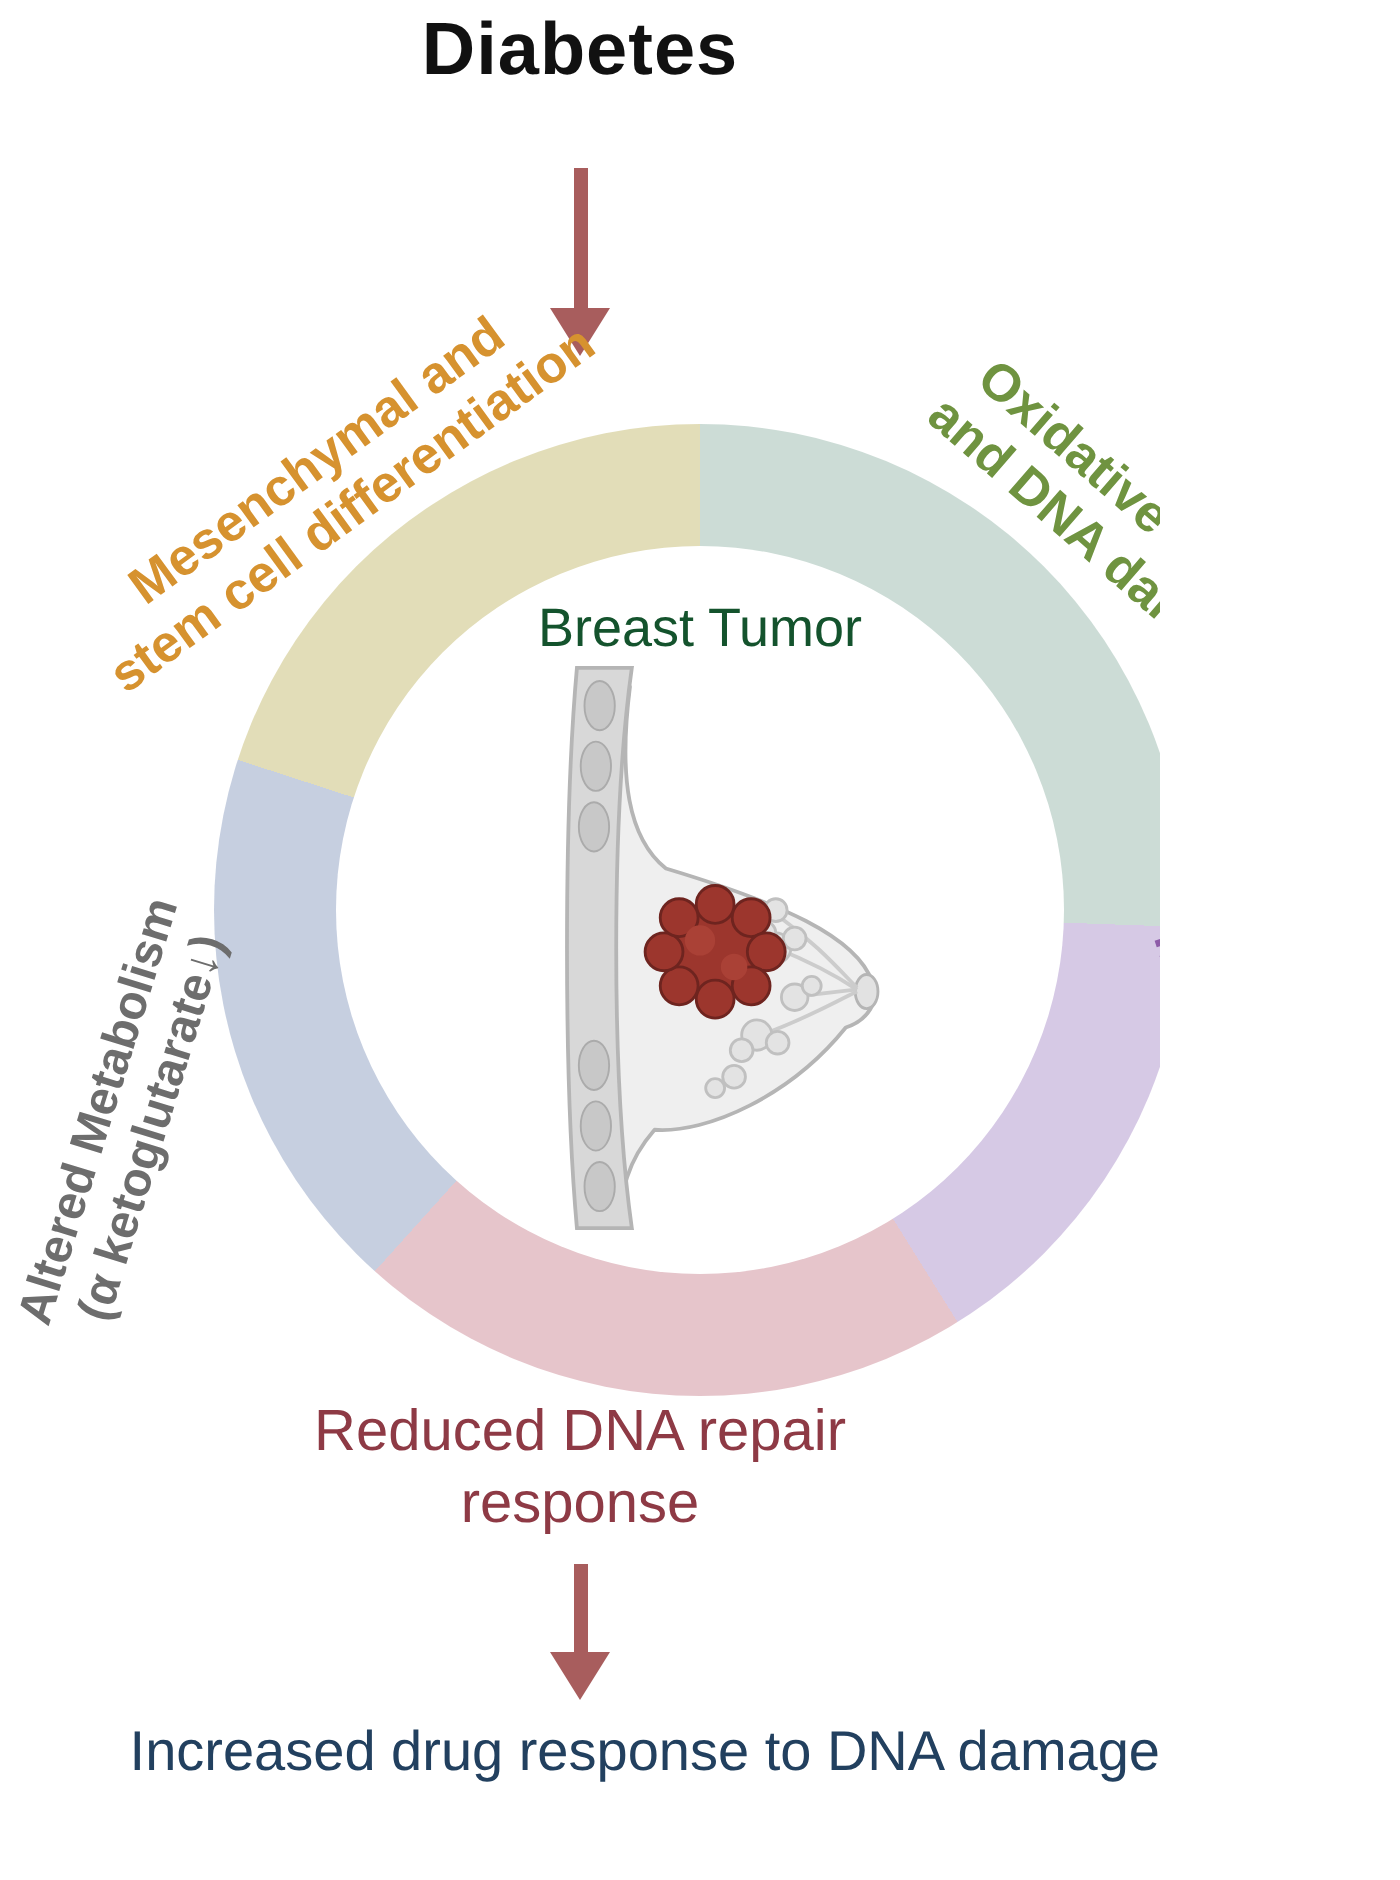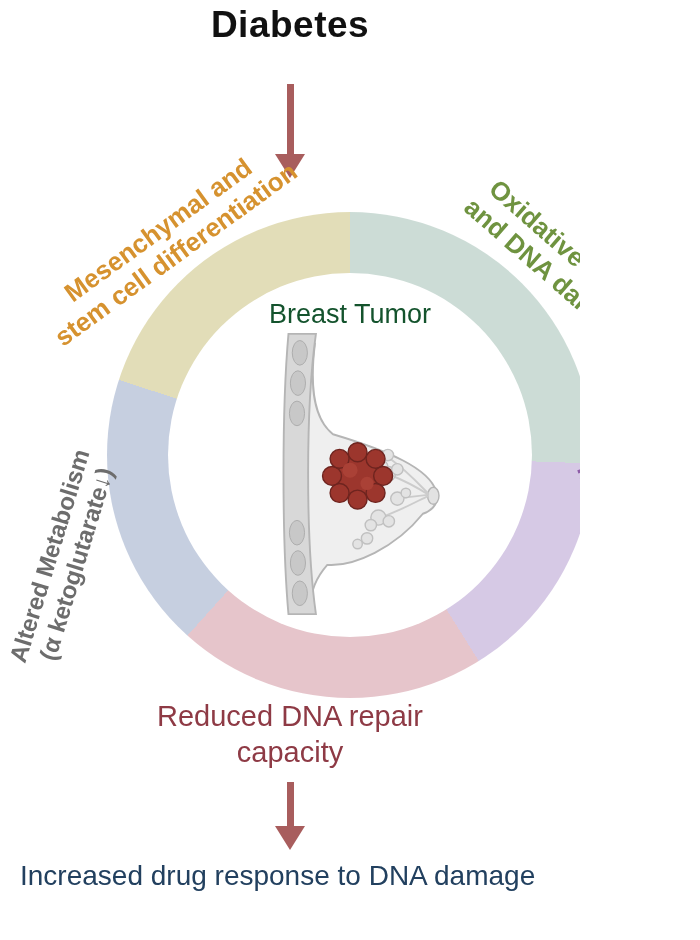--- a/index.html
+++ b/index.html
@@ -40,21 +40,21 @@
   
   .rot-label{position:absolute;font-weight:700;text-align:center;line-height:1.16;}
   .rot-label span{display:block;}
   #mesenchymal{left:0;top:212px;width:334px;font-size:26px;color:var(--label-orange,#d6922f);transform:rotate(-36deg);}
   #oxidative{left:414px;top:232px;width:290px;font-size:26px;color:var(--label-green,#6f9340);transform:rotate(41deg);}
   #metabolism{left:-62px;top:532px;width:250px;font-size:24px;color:var(--label-gray,#6d6d6d);transform:rotate(-73deg);}
   #metastasis{left:496px;top:516px;width:220px;font-size:27px;color:var(--label-purple,#8e5ca8);transform:rotate(72deg);}
   #dna-repair{position:absolute;left:0;right:0;top:698px;text-align:center;
     font-size:29px;font-weight:400;line-height:1.25;color:var(--label-darkred,#8e3a45);}
   #dna-repair span{display:block;}
-  .outcome{position:absolute;left:0;right:0;top:858px;text-align:left;
+  .outcome{position:absolute;left:0;right:0;top:858px;text-align:right;
     font-size:28px;line-height:1.3;color:var(--outcome-navy,#22405f);padding-left:20px;}
   .outcome span{display:block;}
 </style>
 </head>
 <body>
 
 <div class="canvas">
 
   <h1 class="title">Diabetes</h1>
 
@@ -136,21 +136,21 @@
     <span>Altered Metabolism</span>
     <span>(α ketoglutarate↓)</span>
   </div>
 
   <div class="rot-label" id="metastasis">
     <span>Metastasis</span>
   </div>
 
   <div id="dna-repair">
     <span>Reduced DNA repair</span>
-    <span>capacity</span>
+    <span>response</span>
   </div>
 
   <div class="arrow arrow-bottom">
     <div class="arrow-line"></div>
     <div class="arrow-head"></div>
   </div>
 
   <div class="outcome">
     <span>Increased drug response to DNA damage</span>
   </div>

